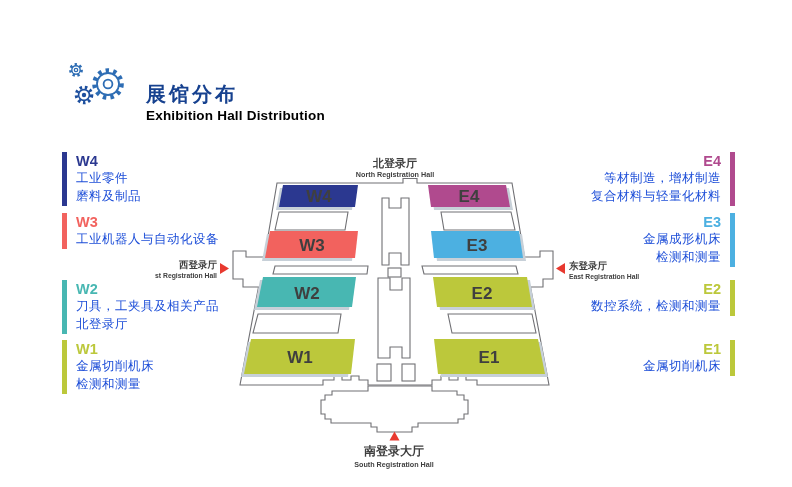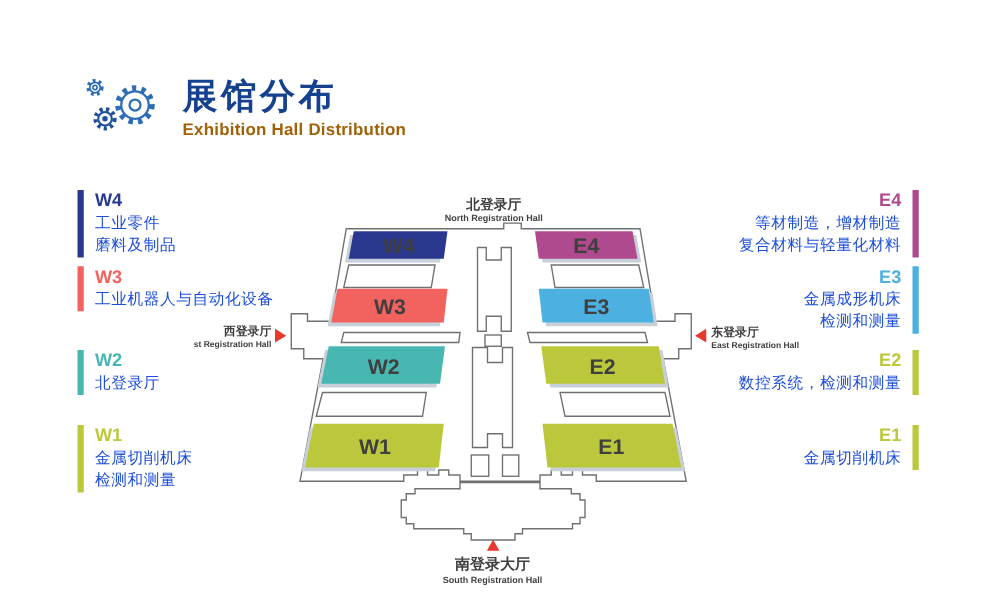--- a/index.html
+++ b/index.html
@@ -4,21 +4,21 @@
 <style>
   html,body{margin:0;padding:0;}
   body{
     width:792px;height:487px;position:relative;overflow:hidden;
     background:#ffffff;
     font-family:"Liberation Sans","DejaVu Sans",sans-serif;
   }
   
   .header-logo{position:absolute;left:62px;top:56px;width:74px;height:64px;}
   .title-block{position:absolute;left:146px;top:60px;}
-  .page-title{font-size:28px;font-weight:bold;letter-spacing:3px;line-height:1.2;}
+  .page-title{font-size:20px;font-weight:bold;letter-spacing:3px;line-height:1.2;margin-top:22px;}
   .page-subtitle{font-size:13.5px;font-weight:bold;margin-top:2px;letter-spacing:.2px;}
   
   .legend-row{position:absolute;display:flex;gap:9px;}
   .legend-row .bar{width:5px;flex:0 0 5px;}
   .legend-text{display:flex;flex-direction:column;}
   .legend-code{font-size:14.5px;font-weight:bold;line-height:1.25;}
   .legend-line{font-size:12.5px;color:#1d4ed8;line-height:1.42;letter-spacing:.5px;}
   .legend-text .legend-line:first-of-type{margin-top:2px;}
   .legend-left{left:62px;}
   .legend-right{right:57px;}
@@ -52,21 +52,21 @@
 
   <g>
     <circle cx="46" cy="28" r="13.5" fill="none" stroke="#2e6db4" stroke-width="4.6" stroke-dasharray="3.4 4.2"></circle>
     <circle cx="46" cy="28" r="11" fill="#ffffff" stroke="#2e6db4" stroke-width="1.8"></circle>
     <circle cx="46" cy="28" r="4.4" fill="none" stroke="#2e6db4" stroke-width="1.8"></circle>
   </g>
 </svg>
 
 <div class="title-block">
   <div class="page-title" style="color: rgb(22, 65, 143);">展馆分布</div>
-  <div class="page-subtitle" style="color: #a16207;">Exhibition Hall Distribution</div>
+  <div class="page-subtitle" style="color: #000000;">Exhibition Hall Distribution</div>
 </div>
 
 <div class="legend-row legend-left lrow-0">
   <div class="bar" style="background: rgb(43, 56, 144);"></div>
   <div class="legend-text">
     <div class="legend-code" style="color: rgb(43, 56, 144);">W4</div>
     <div class="legend-line">工业零件</div>
     <div class="legend-line">磨料及制品</div>
   </div>
 </div>
@@ -74,20 +74,21 @@
   <div class="bar" style="background: rgb(242, 98, 94);"></div>
   <div class="legend-text">
     <div class="legend-code" style="color: rgb(242, 98, 94);">W3</div>
     <div class="legend-line">工业机器人与自动化设备</div>
   </div>
 </div>
 <div class="legend-row legend-left lrow-2">
   <div class="bar" style="background: rgb(72, 183, 178);"></div>
   <div class="legend-text">
     <div class="legend-code" style="color: rgb(72, 183, 178);">W2</div>
+    <div class="legend-line">刀具，工夹具及相关产品</div>
     <div class="legend-line">北登录厅</div>
   </div>
 </div>
 <div class="legend-row legend-left lrow-3">
   <div class="bar" style="background: rgb(188, 200, 59);"></div>
   <div class="legend-text">
     <div class="legend-code" style="color: rgb(188, 200, 59);">W1</div>
     <div class="legend-line">金属切削机床</div>
     <div class="legend-line">检测和测量</div>
   </div>

